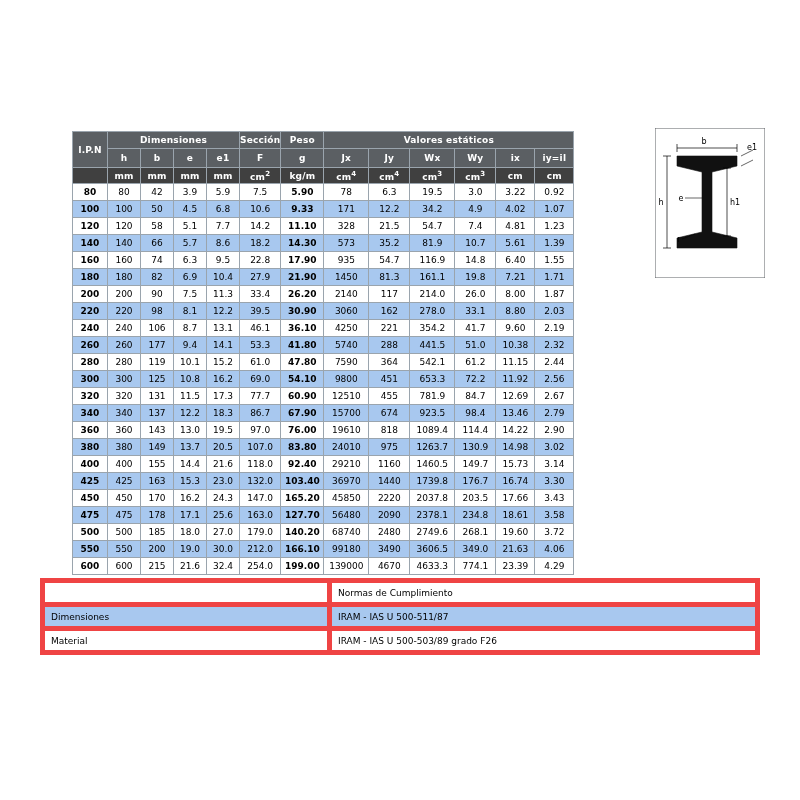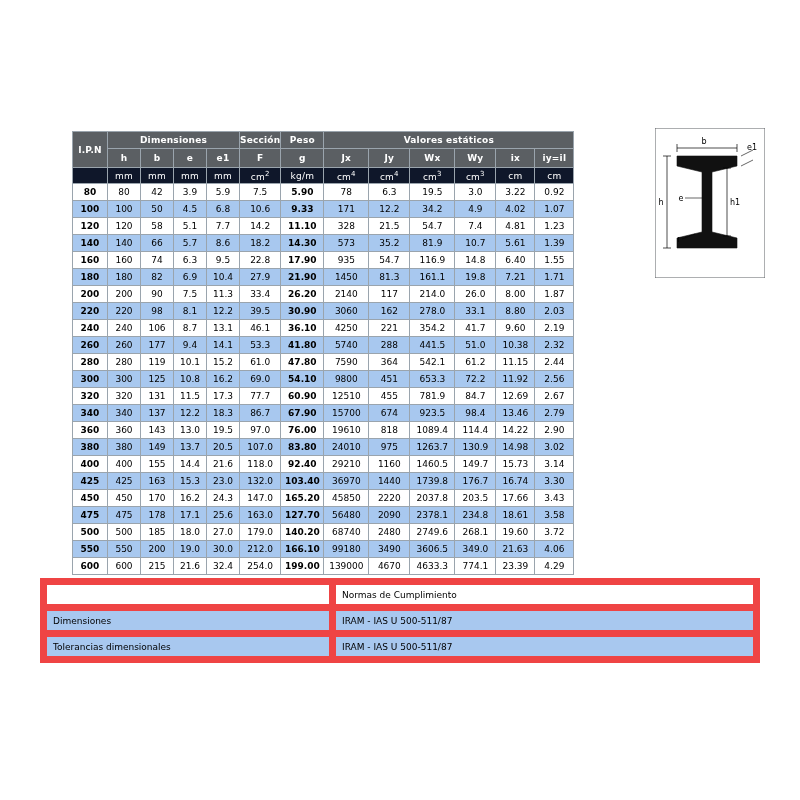--- a/index.html
+++ b/index.html
@@ -33,41 +33,41 @@
   .ipn-table thead td{
     background:#5b5f63;
     color:#ffffff;
     font-weight:bold;
     font-size:9px;
     letter-spacing:0.2px;
   }
   .ipn-table thead td.grp{height:16px;}
   .ipn-table thead td.sym{height:18px;}
   .ipn-table thead td.unit{
-    background:#0f172a;color:#ffffff;font-weight:normal;height:15px;
+    background:#404040;color:#ffffff;font-weight:bold;height:15px;
   }
   .ipn-table tbody tr.odd td{background:#ffffff;}
   .ipn-table tbody tr.even td{background:#a8c8ef;}
   .ipn-table tbody td.c-ipn{font-weight:bold;width:34px;}
   .ipn-table tbody td.c-g{font-weight:bold;}
   .w-h{width:32px}.w-b{width:32px}.w-e{width:32px}.w-e1{width:32px}
   .w-F{width:40px}.w-g{width:42px}.w-Jx{width:44px}.w-Jy{width:40px}
   .w-Wx{width:44px}.w-Wy{width:40px}.w-ix{width:38px}.w-iy{width:38px}
 
   
   .norms{
     position:absolute;
     left:40px; top:578px;
     width:720px;
     border-collapse:collapse;
     font-size:9px;
     color:#000;
   }
   .norms td{
-    border:7px solid #ef4444;
+    border:5px solid #ef4444;
     height:17px;
     padding:1px 6px;
     background:#ffffff;
   }
   .norms tr.hl td{background:#a8c8ef;}
   .norms td.left{width:270px;}
 
   
   .diagram{
     position:absolute;
@@ -473,23 +473,23 @@
   <table class="norms">
     <tbody id="norms-body">
       <tr>
         <td class="left"></td>
         <td>Normas de Cumplimiento</td>
       </tr>
     <tr class="hl">
           <td class="left">Dimensiones</td>
           <td>IRAM - IAS U 500-511/87</td>
         </tr>
-        <tr class="hl">
-          <td class="left">Tolerancias dimensionales</td>
-          <td>IRAM - IAS U 500-511/87</td>
+        <tr>
+          <td class="left">Material</td>
+          <td>IRAM - IAS U 500-503/89 grado F26</td>
         </tr>
       </tbody>
   </table>
 
   <div class="diagram">
     <svg width="110" height="150" viewBox="0 0 110 150" xmlns="http://www.w3.org/2000/svg">
       <rect x="0" y="0" width="110" height="150" fill="#ffffff" stroke="#5b5f63" stroke-width="1"></rect>
 
       <path d="M22,28 L82,28 L82,38 L57,44 L57,104 L82,110 L82,120 L22,120 L22,110 L47,104 L47,44 L22,38 Z" fill="#111111" stroke="#111111" stroke-width="0.6"></path>
 

